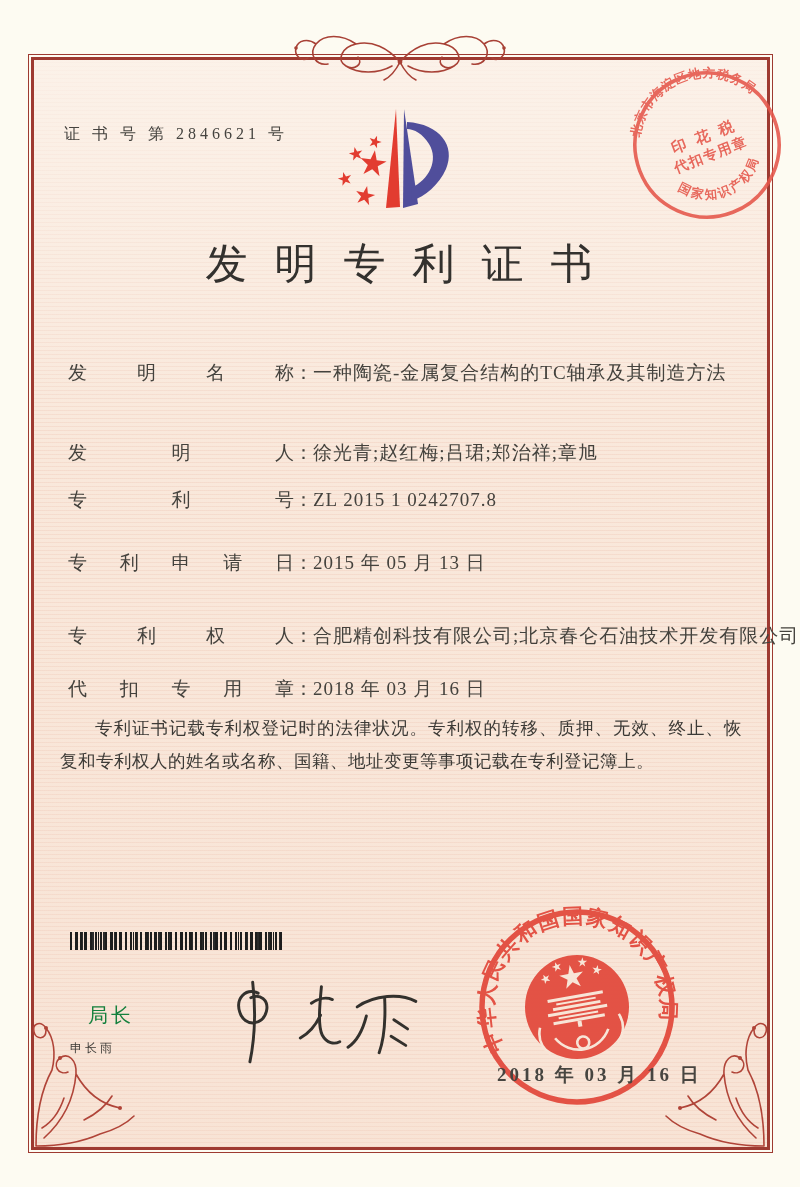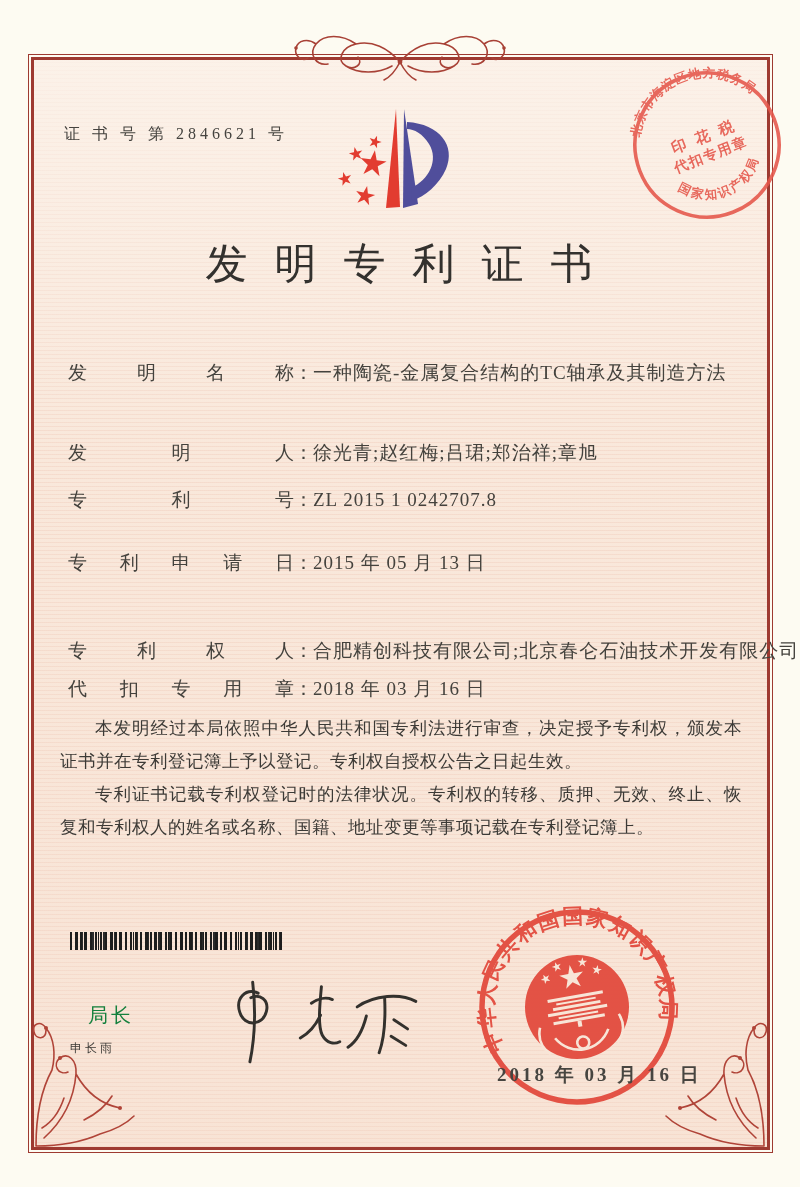--- a/index.html
+++ b/index.html
@@ -42,21 +42,21 @@
     letter-spacing:27px; padding-left:25px; color:#33312e;
   }
   .field { position:absolute; left:68px; width:672px; font-size:19px; white-space:nowrap; color:#44423d; }
   .field .lab {
     display:inline-block; width:226px; vertical-align:bottom;
     text-align:justify; text-align-last:justify; text-justify:inter-character;
   }
   .field .colon { display:inline-block; }
   .field .val { letter-spacing:1px; }
   .f0 { top:360px; } .f1 { top:440px; } .f2 { top:487px; }
-  .f3 { top:550px; } .f4 { top:638px; } .f5 { top:676px; }
+  .f3 { top:550px; } .f4 { top:623px; } .f5 { top:676px; }
   .paras { position:absolute; left:60px; top:712px; width:682px; }
   .paras p {
     font-size:17.5px; line-height:33px; text-indent:2em;
     text-align:justify; color:#3c3a36; letter-spacing:.5px;
   }
   .barcode {
     position:absolute; left:70px; top:932px; width:212px; height:18px;
     background-image:
       repeating-linear-gradient(90deg,#1d1d1d 0 2px,rgba(0,0,0,0) 2px 5px),
       repeating-linear-gradient(90deg,#1d1d1d 0 1px,rgba(0,0,0,0) 1px 7px),
@@ -172,21 +172,20 @@
   <span class="lab">专利申请日</span><span class="colon">：</span><span class="val">2015 年 05 月 13 日</span>
 </div>
 <div class="field f4">
   <span class="lab">专利权人</span><span class="colon">：</span><span class="val">合肥精创科技有限公司;北京春仑石油技术开发有限公司</span>
 </div>
 <div class="field f5">
   <span class="lab">代扣专用章</span><span class="colon">：</span><span class="val">2018 年 03 月 16 日</span>
 </div>
 
 <div class="paras">
-  <p>本发明经过本局依照中华人民共和国专利法进行审查，决定授予专利权，颁发本证书并在专利登记簿上予以登记。专利权自授权公告之日起生效。</p>
   <p>专利证书记载专利权登记时的法律状况。专利权的转移、质押、无效、终止、恢复和专利权人的姓名或名称、国籍、地址变更等事项记载在专利登记簿上。</p>
 </div>
 
 <div class="barcode"></div>
 
 <svg class="main-seal" viewBox="-101 -101 202 202">
   <defs>
     <polygon id="star-a" points="0,-12 2.69,-3.71 11.41,-3.71 4.35,1.42 7.05,9.71 0,4.58 -7.05,9.71 -4.35,1.42 -11.41,-3.71 -2.69,-3.71"></polygon>
     <path id="main-arc" d="M -60,59 A 84,84 0 1 1 60,59"></path>
   </defs>

